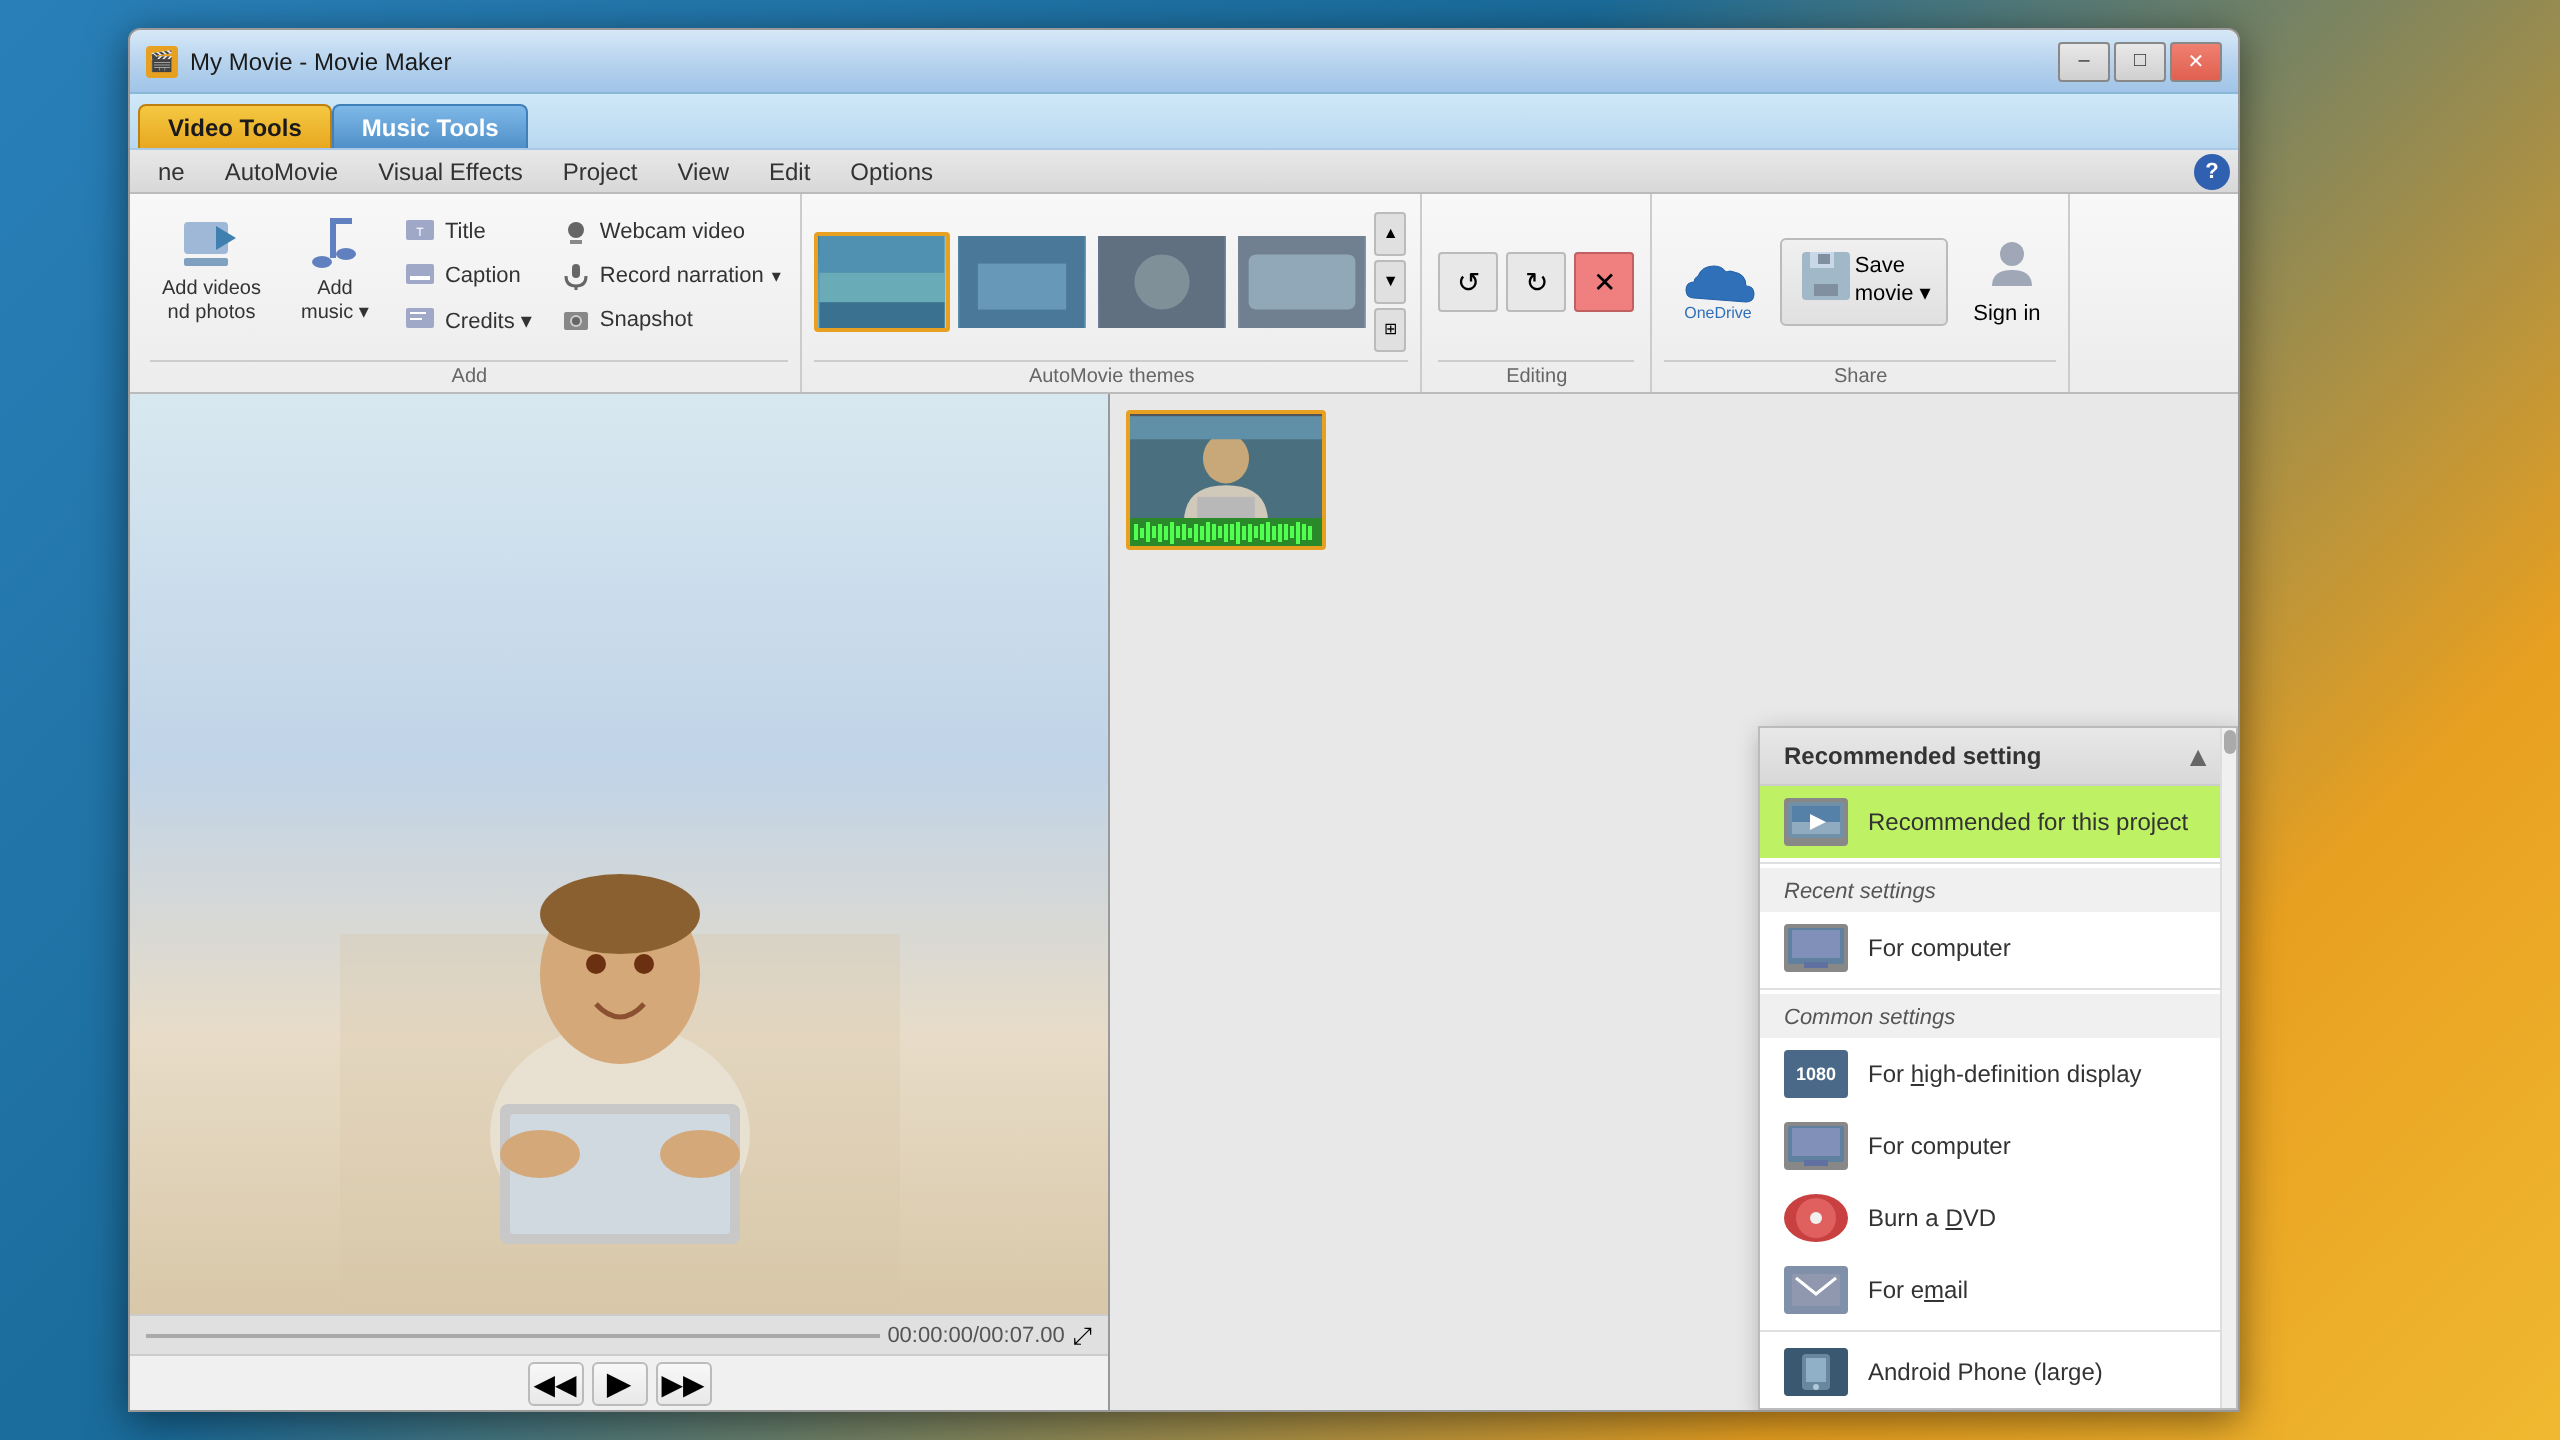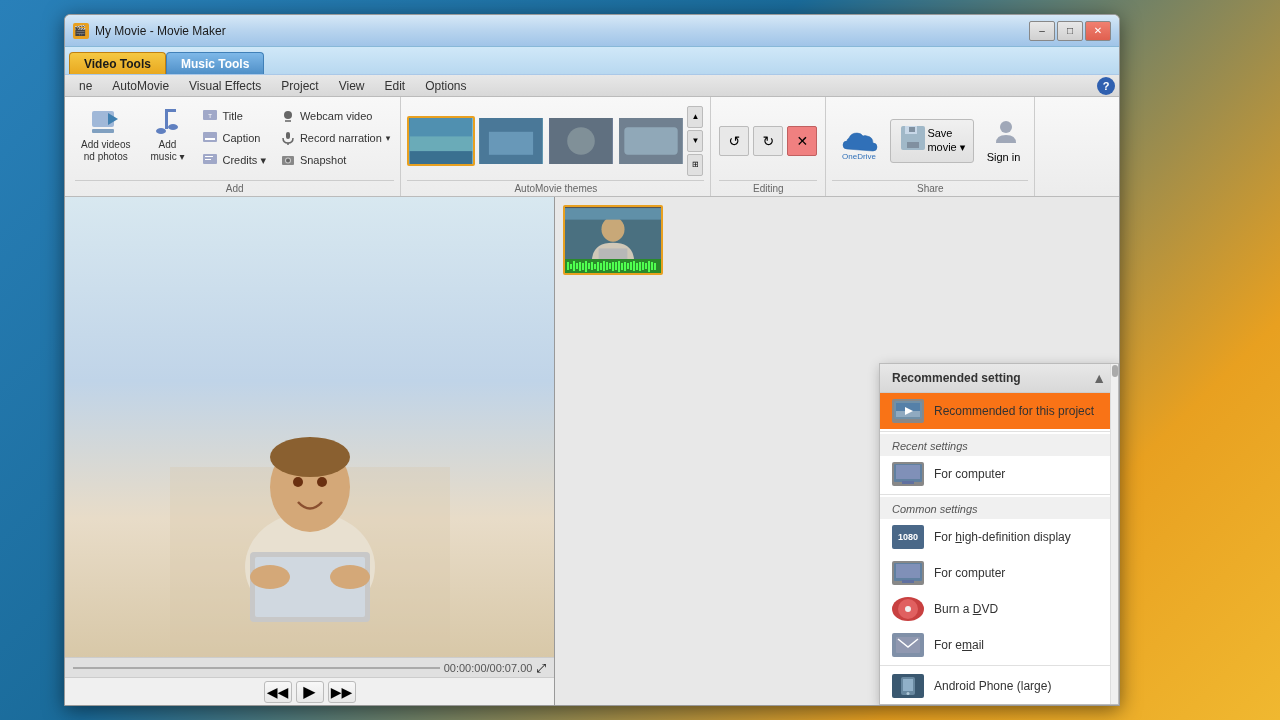--- a/index.html
+++ b/index.html
@@ -462,21 +462,21 @@
     }
     .dropdown-item {
       display: flex;
       align-items: center;
       padding: 6px 12px;
       cursor: pointer;
       gap: 10px;
       font-size: 12px;
       color: #333;
     }
-    .dropdown-item.highlighted { background: #f97316; }
+    .dropdown-item.highlighted { background: #bef264; }
     .dropdown-item-icon {
       width: 32px;
       height: 24px;
       background: #888;
       border-radius: 2px;
       display: flex;
       align-items: center;
       justify-content: center;
       flex-shrink: 0;
     }

